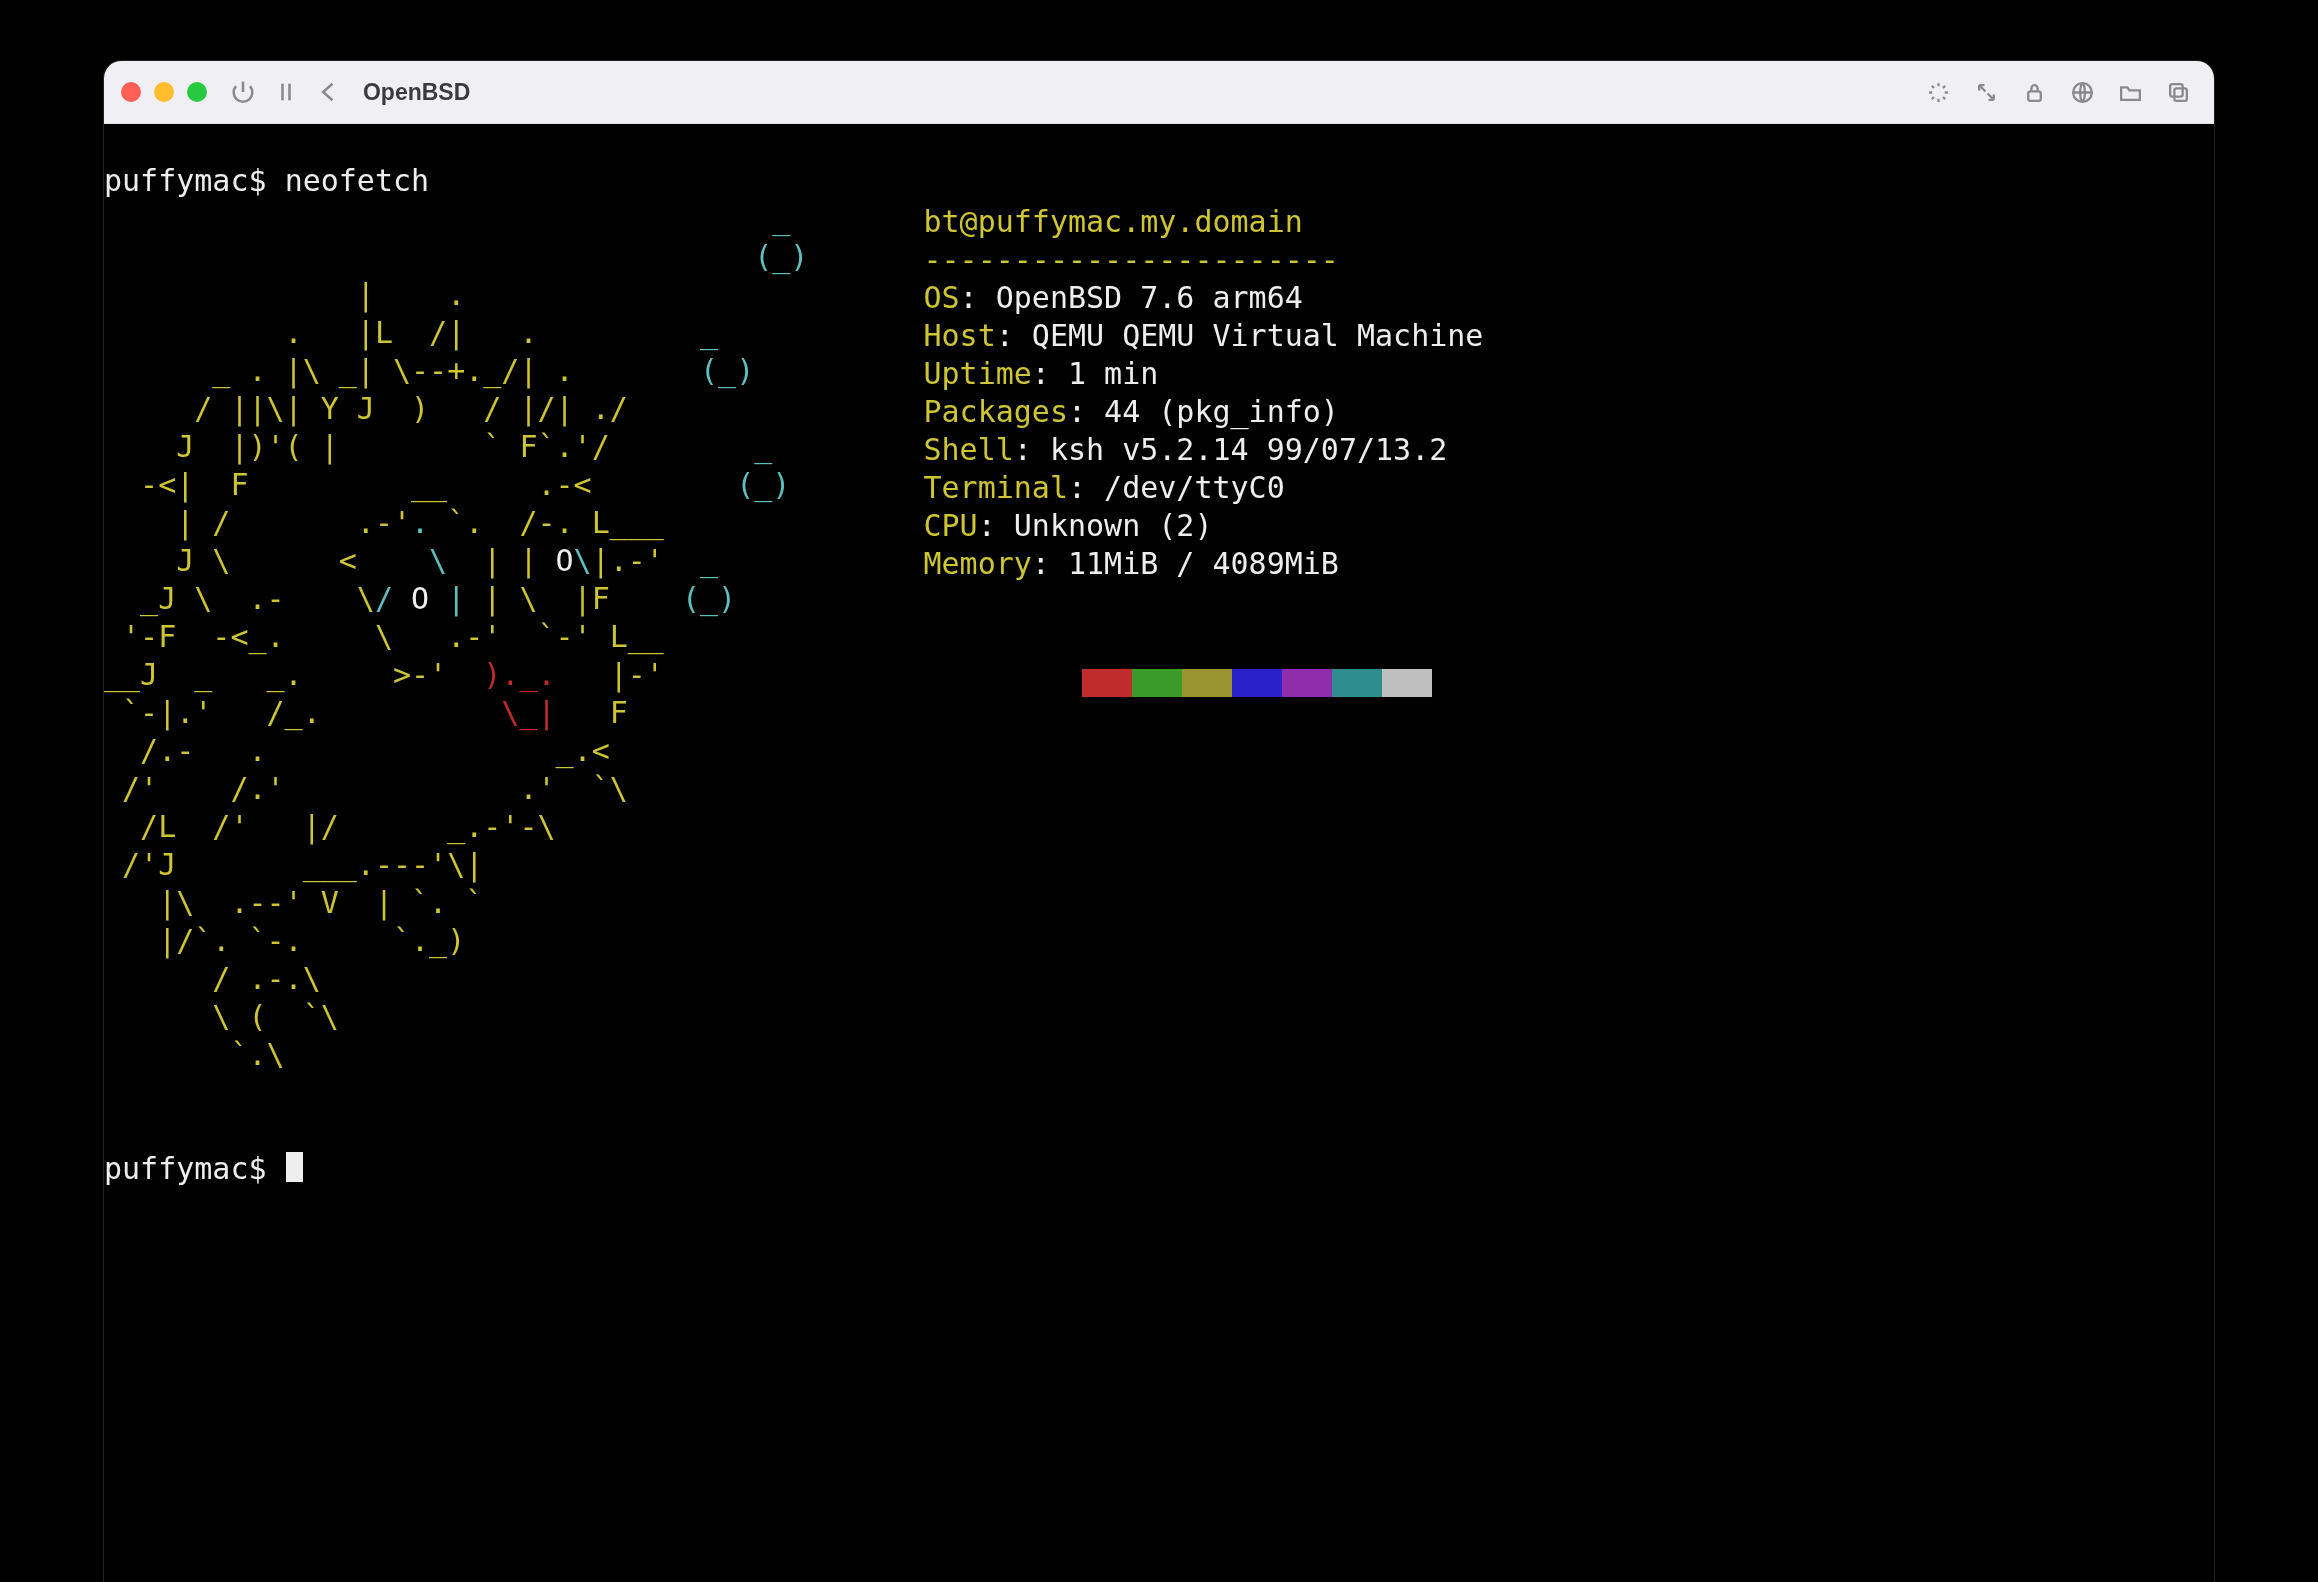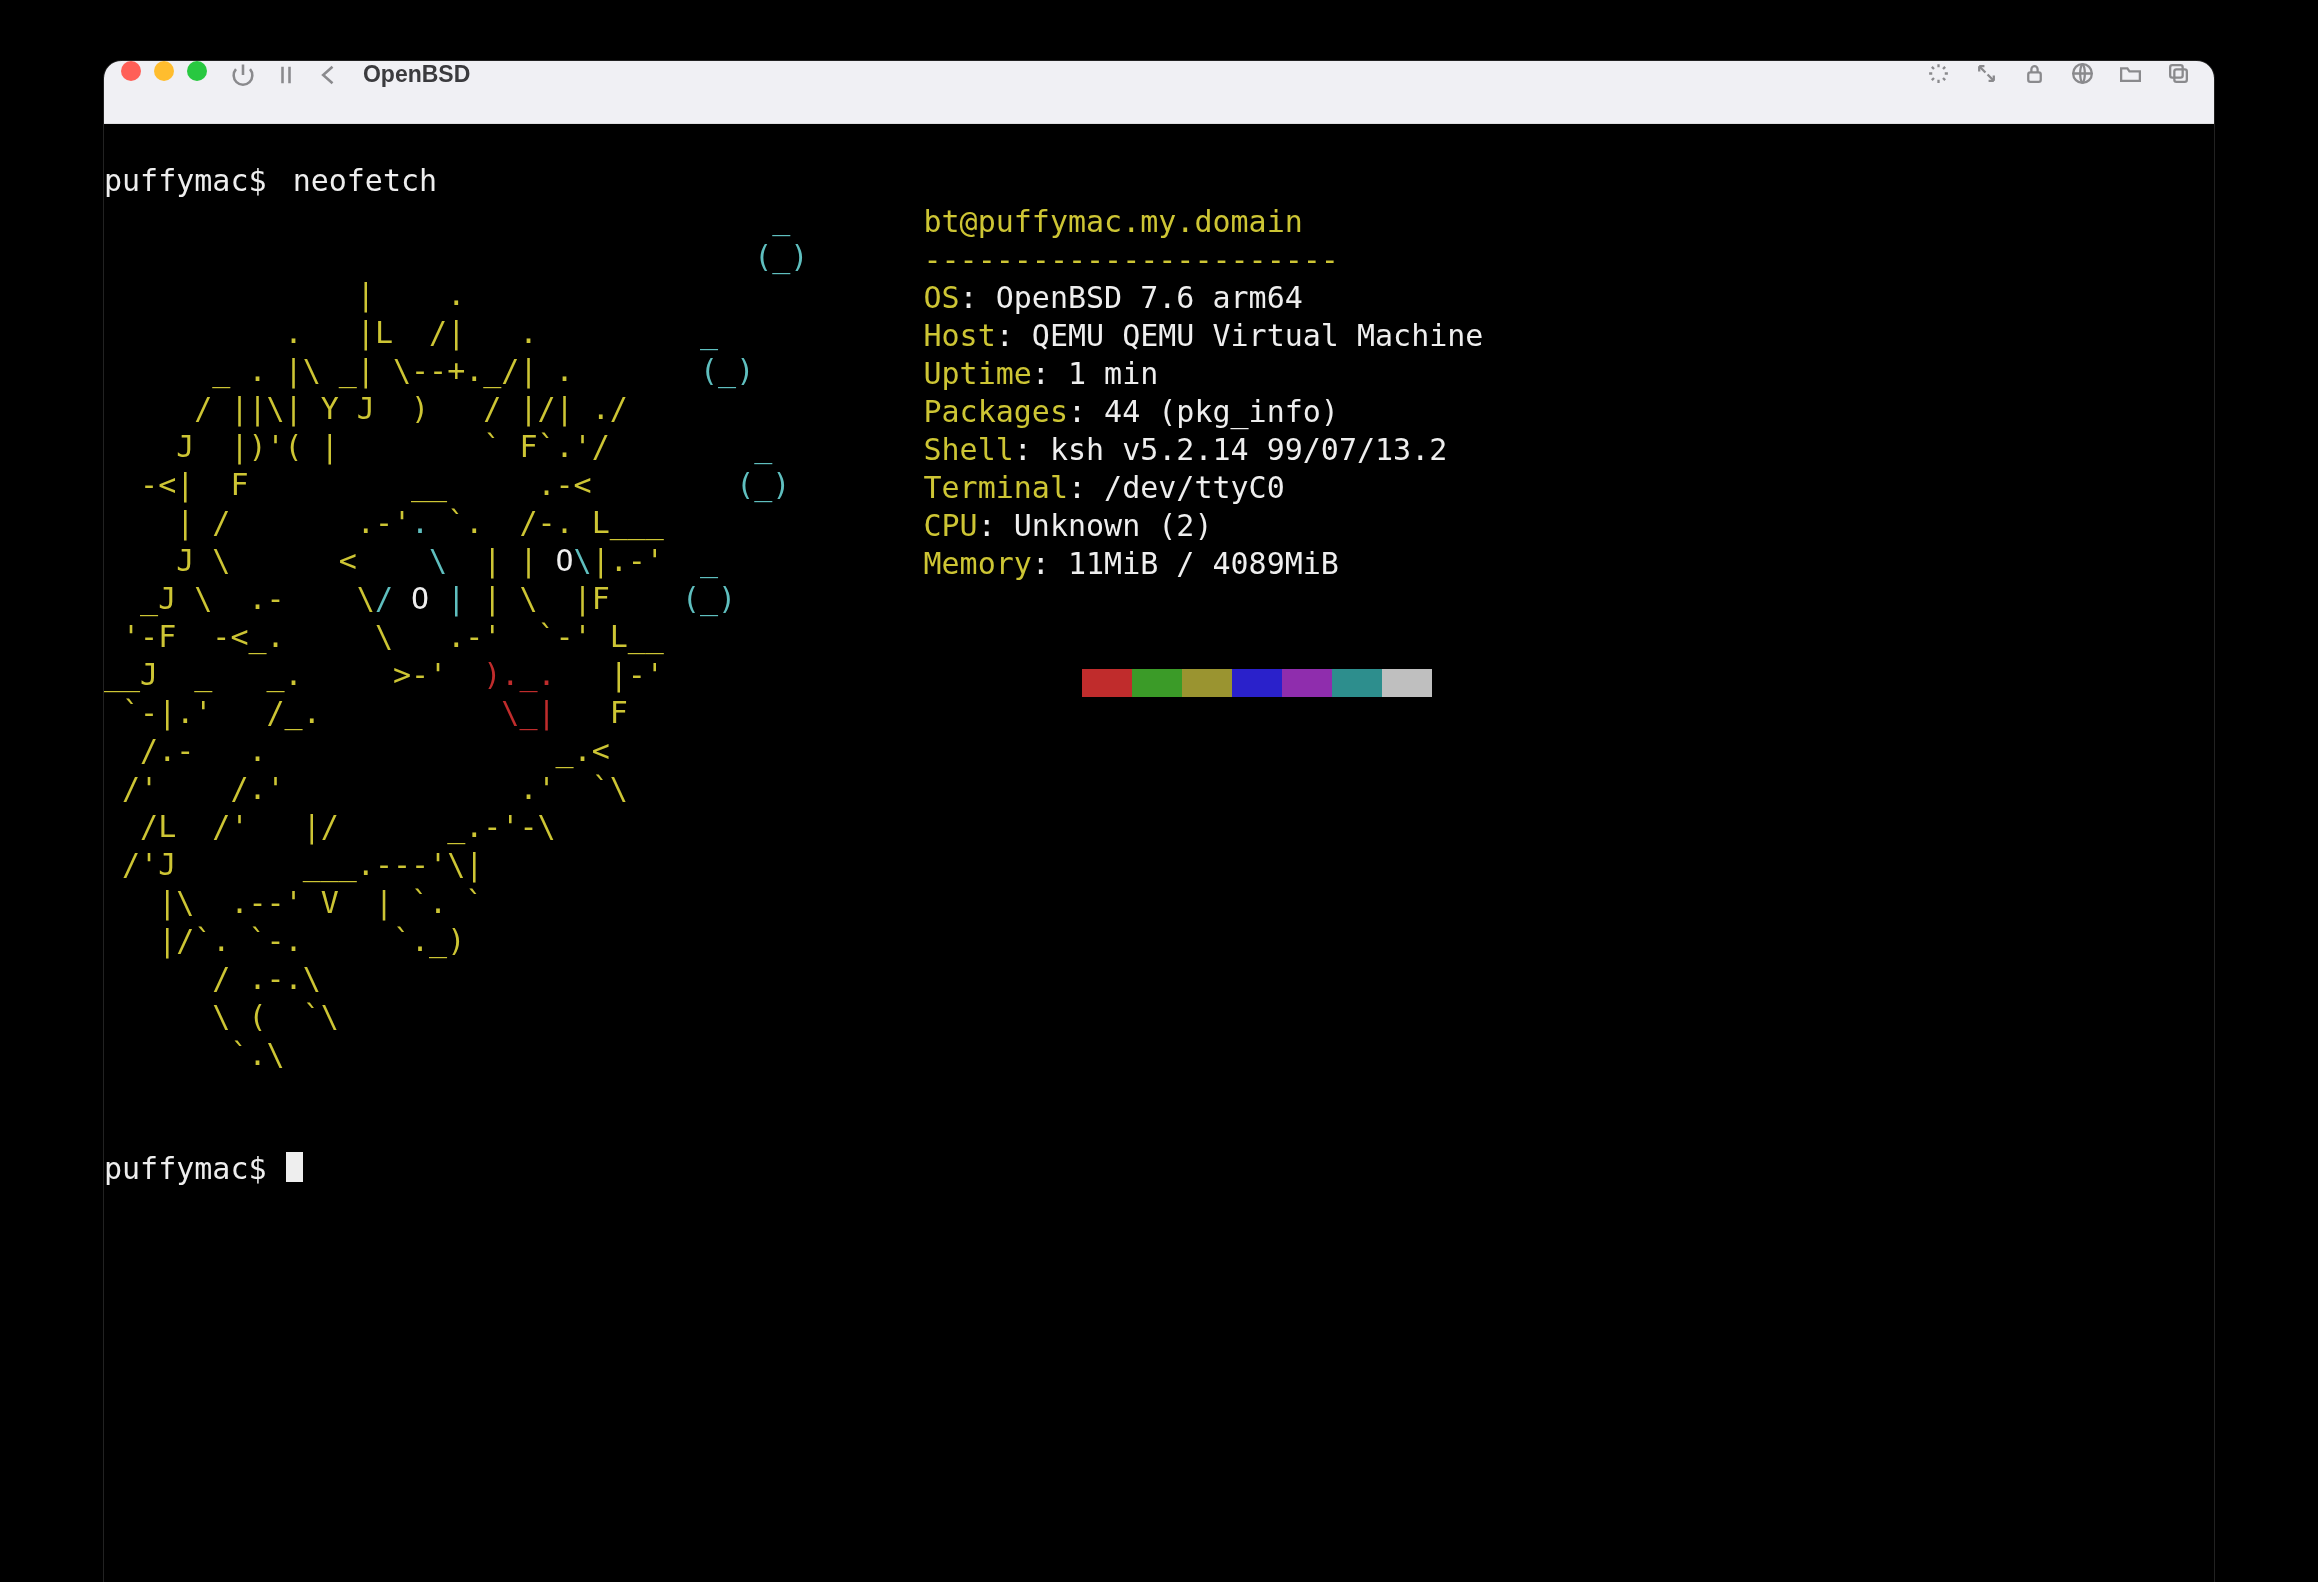--- a/index.html
+++ b/index.html
@@ -38,21 +38,21 @@
     overflow:hidden;
     box-shadow:0 1.7px 5px rgba(0,0,0,.3);
     background:var(--term-bg);
     border:0.8px solid #222;
   }
   .titlebar{
     height:62px;
     background:var(--titlebar);
     border-bottom:0.8px solid var(--titlebar-border);
     display:flex;
-    align-items:flex-start;
+    align-items:center;
     padding:0 16.7px;
     gap:15px;
     color:var(--title-text);
   }
   .traffic{display:flex;gap:13.3px;align-items:center;padding-right:6.7px;}
   .dot{width:20px;height:20px;border-radius:50%;}
   .dot.red{background:var(--mac-red);}
   .dot.yellow{background:var(--mac-yellow);}
   .dot.green{background:var(--mac-green);}
   .tb-icon{
@@ -72,21 +72,21 @@
   .terminal{
     font-family:"Menlo","DejaVu Sans Mono","Consolas",monospace;
     font-size:30px;
     line-height:38px;
     color:var(--term-fg);
     padding:0px 0 217px 0;
     min-height:1299px;
     white-space:pre;
   }
   .prompt{color:var(--term-fg);text-align:center;}
-  .cmd{color:var(--term-fg);margin-left:8px;}
+  .cmd{color:var(--term-fg);}
   .info-row{white-space:pre;}
   .k{color:var(--yellow);}
   .v{color:var(--term-fg);}
   .userhost{color:var(--yellow);}
   .dashline{color:var(--yellow);}
   .ascii-y{color:var(--yellow);}
   .ascii-c{color:var(--cyan);}
   .ascii-r{color:var(--red);}
   .ascii-w{color:var(--term-fg);}
   .swatches{display:inline-flex;height:28px;margin-top:10px;}

